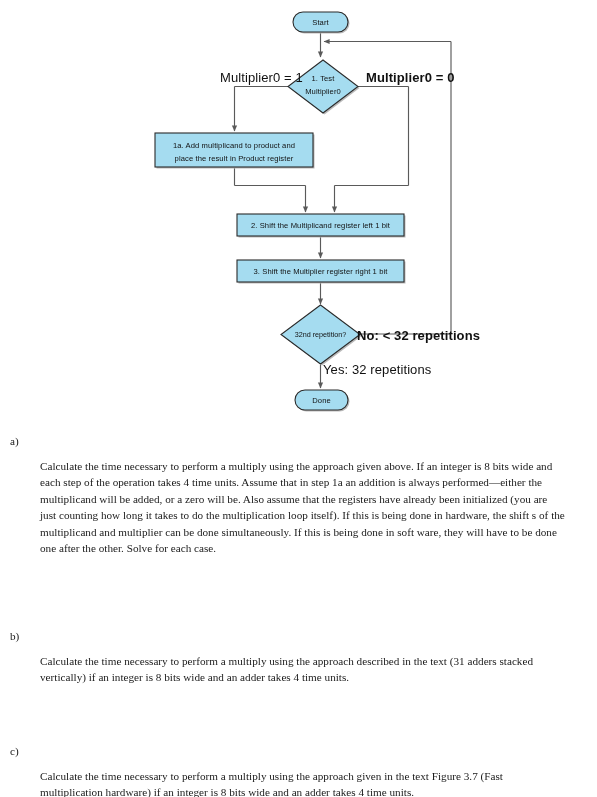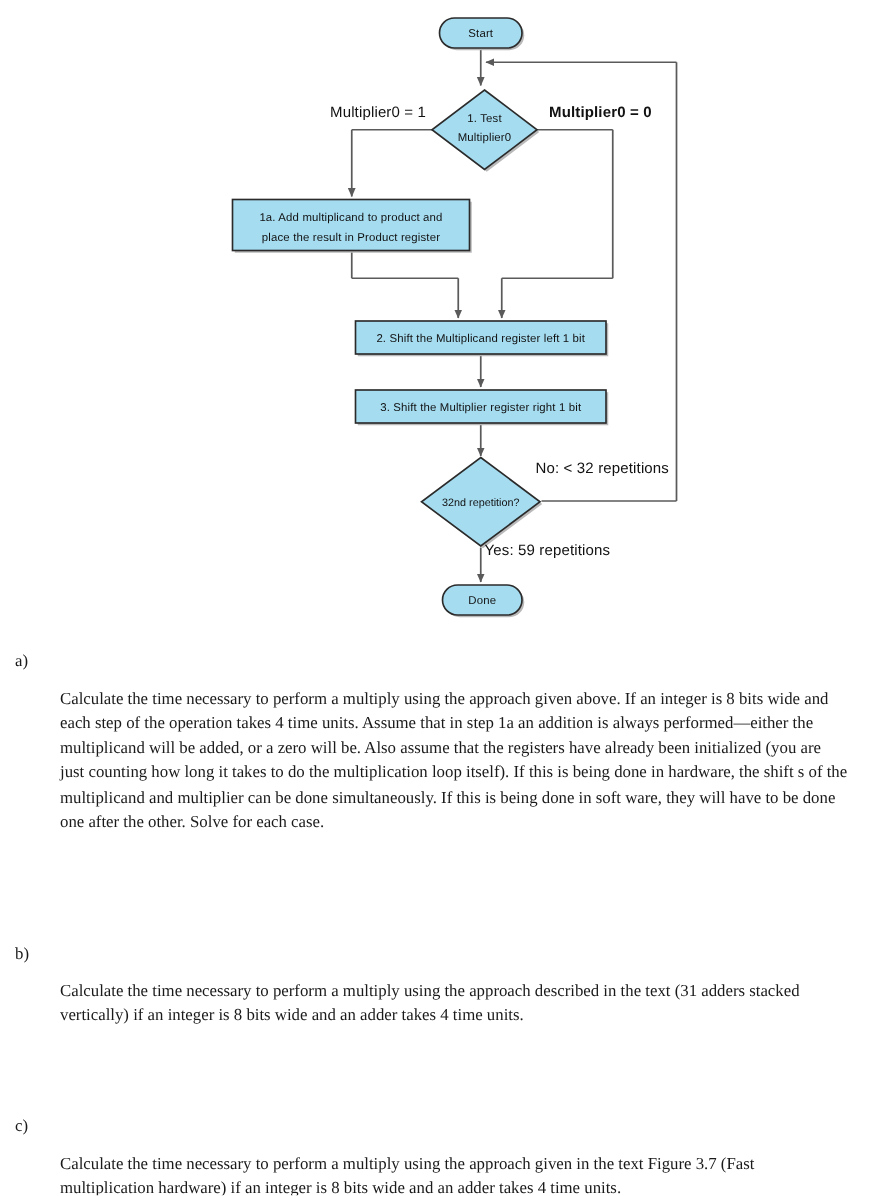--- a/index.html
+++ b/index.html
@@ -52,21 +52,21 @@
     font-size: 11.2px;
     color: #1a1a1a;
     line-height: 16.4px;
     text-align: left;
     hyphens: none;
     margin-top: 25px;
   }
   .fc-label {
     position: absolute;
     font-family: "Liberation Sans", sans-serif;
-    font-size: 10px;
+    font-size: 13px;
     color: #111111;
     white-space: nowrap;
     letter-spacing: 0.1px;
   }
   .node-text {
     font-family: "Liberation Sans", sans-serif;
     font-size: 7.6px;
     fill: #111111;
     letter-spacing: 0.1px;
   }
@@ -157,22 +157,22 @@
       <g>
         <rect x="296.5" y="391.5" width="53" height="20" rx="10" ry="10" fill="#b9b9b9" stroke="none"></rect>
         <rect x="295" y="390" width="53" height="20" rx="10" ry="10" fill="#a5dcf0" stroke="#2b2b2b" stroke-width="1.1"></rect>
         <text class="node-text" x="321.5" y="402.8" text-anchor="middle">Done</text>
       </g>
     </svg>
 
     
     <div class="fc-label" style="left:220px; top:70px;">Multiplier0 = 1</div>
     <div class="fc-label" style="left:366px; top:70px;font-weight:bold;">Multiplier0 = 0</div>
-    <div class="fc-label" style="left:357px; top:307px;">No: &lt; 32 repetitions</div>
-    <div class="fc-label" style="left:323px; top:362px;">Yes: 59 repetitions</div>
+    <div class="fc-label" style="left:357px; top:328px;font-weight:bold;">No: &lt; 32 repetitions</div>
+    <div class="fc-label" style="left:323px; top:362px;">Yes: 32 repetitions</div>
   </div>
 
   <div class="qlist">
 
     <div class="qitem" style="top:13px;">
       <div class="qlabel">a)</div>
       <div class="qtext">Calculate the time necessary to perform a multiply using the approach given above. If an integer is 8 bits wide and each step of the operation takes 4 time units. Assume that in step 1a an addition is always performed—either the multiplicand will be added, or a zero will be. Also assume that the registers have already been initialized (you are just counting how long it takes to do the multiplication loop itself). If this is being done in hardware, the shift s of the multiplicand and multiplier can be done simultaneously. If this is being done in soft ware, they will have to be done one after the other. Solve for each case.</div>
     </div>
 
     <div class="qitem" style="top:208px;">

